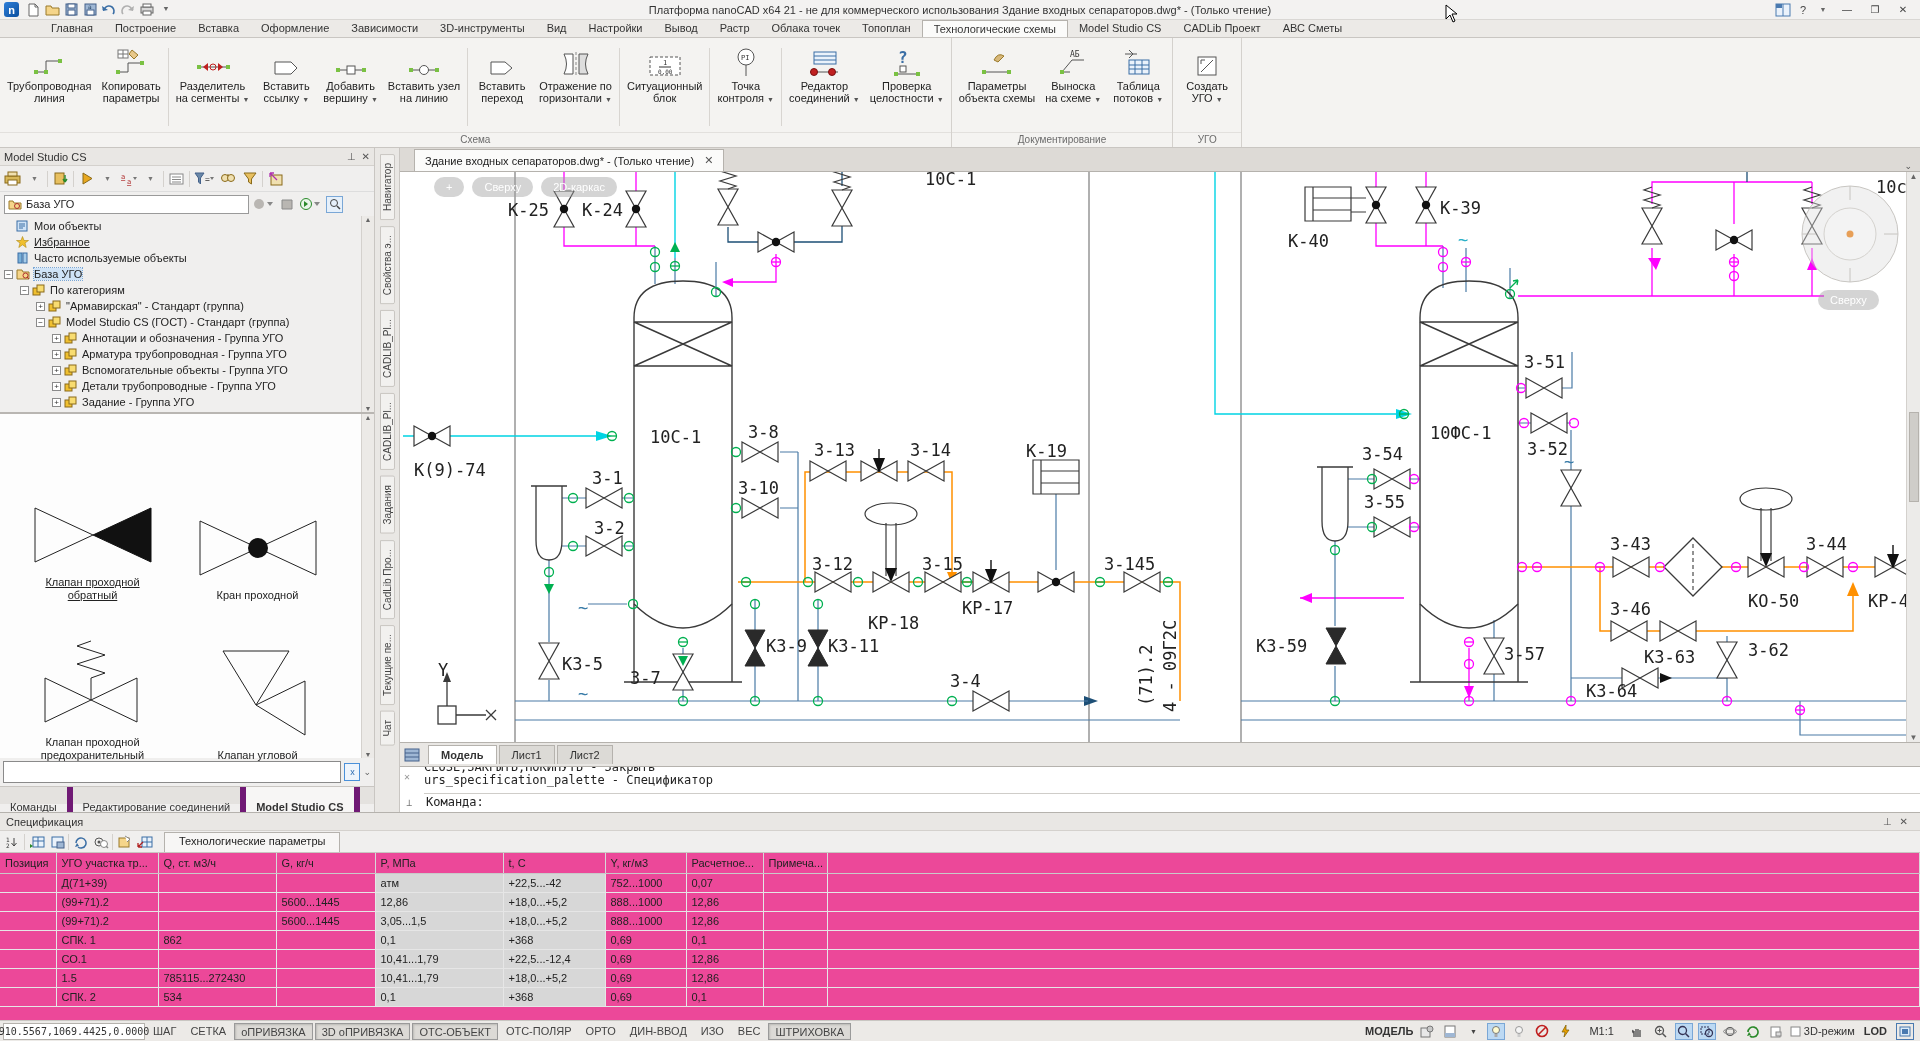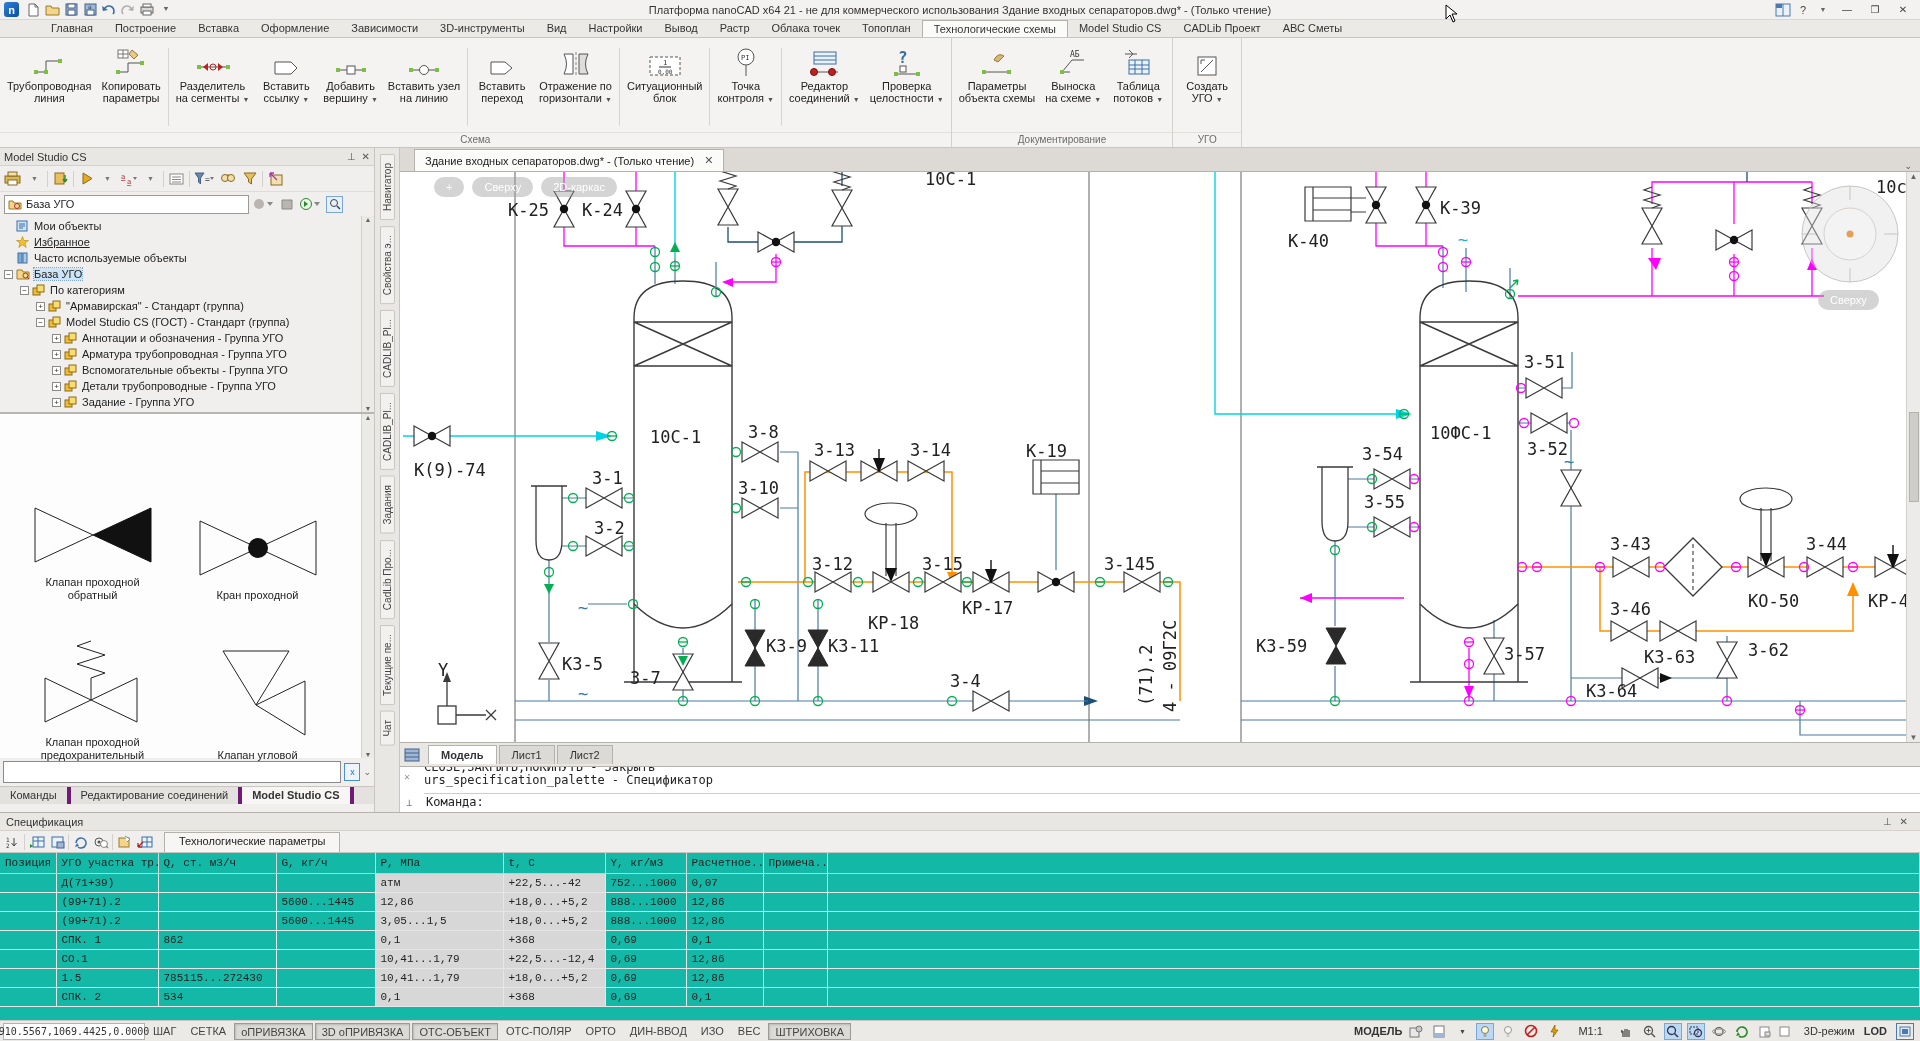--- a/index.html
+++ b/index.html
@@ -55,21 +55,21 @@
   .symgrid { display:grid; grid-template-columns:165px 165px; grid-template-rows:176px 160px; }
   .symcell { display:flex; flex-direction:column; align-items:center; justify-content:flex-end; }
   .symname { font-size:11px; color:#222; text-align:center; line-height:13px; margin-top:10px;}
   #symsb { position:absolute; right:0; top:0; bottom:0; width:13px; background:#eceae7; border-left:1px solid #d4d1cd;
     display:flex; flex-direction:column; justify-content:space-between; align-items:center; font-size:7px; color:#666;}
   #chatrow { height:28px; display:flex; align-items:center; gap:3px; padding:2px 3px; }
   #chatinput { flex:1; height:22px; border:1px solid #8a8a8a; background:#fff; }
   #chatclose { width:16px; height:18px; border:1px solid #4a90d9; color:#2a6ab0; font-size:9px;
     display:flex; align-items:center; justify-content:center; background:#eef4fb;}
   #paltabs { height:18px; display:flex; border-top:1px solid #c9c6c2; background:#e4e2df;}
-  .ptab { padding:2px 10px; font-size:11px; color:#333; border-right:4px solid #701a75; }
+  .ptab { padding:14px 10px; font-size:11px; color:#333; border-right:6px solid #701a75; }
   .ptab.active { background:#f7f6f5; font-weight:bold; }
   
   #strip { position:absolute; left:375px; top:148px; width:25px; height:664px; background:#e9e7e4; border-right:1px solid #c9c6c2;
     display:flex; flex-direction:column; align-items:center; padding-top:6px; gap:6px;}
   .vtab { writing-mode:vertical-rl; transform:rotate(180deg); font-size:10px; color:#444; background:#f2f1ef;
     border:1px solid #c9c6c2; padding:8px 1px; border-radius:2px 0 0 2px; white-space:nowrap;}
   
   #draw { position:absolute; left:400px; top:148px; width:1520px; height:664px; }
   #doctabs { height:24px; background:#dddad6; border-bottom:1px solid #b5b2ad; display:flex; align-items:flex-end; }
   #doctab { height:22px; background:#fbfbfa; border:1px solid #b5b2ad; border-bottom:none; margin-left:14px;
@@ -92,21 +92,21 @@
   #cmdline { position:absolute; left:24px; right:0; bottom:2px; border-top:1px solid #cfcdc9; padding:1px 2px;}
   #cmdx { position:absolute; left:4px; top:4px; color:#999; font-size:10px;}
   #cmdpin { position:absolute; left:6px; bottom:4px; color:#777; font-size:10px;}
   
   #spec { position:absolute; left:0; top:812px; width:1920px; height:204px; background:#f0efee; border-top:1px solid #b5b2ad;}
   #spectitle { height:18px; display:flex; align-items:center; padding:0 6px; font-size:11px; color:#333; background:#e9e7e4;
     border-bottom:1px solid #d4d1cd;}
   #spectitle .sp { margin-left:auto; display:flex; gap:8px; color:#555; font-size:10px; padding-right:6px;}
   #spectools { height:22px; display:flex; align-items:center; gap:3px; padding:0 4px; border-bottom:1px solid #c9c6c2;}
   #spectab { height:20px; background:#f7f6f5; border:1px solid #b5b2ad; border-bottom:none; padding:2px 14px; margin-left:8px; font-size:11px;}
-  #spectable { height:168px; background:#14b8a6; overflow:hidden;font-family:Liberation Mono, monospace; }
+  #spectable { height:168px; background:#ec4899; overflow:hidden; }
   table { border-collapse:collapse; table-layout:fixed; width:1920px; font-size:11px; }
   th { font-weight:normal; text-align:left; padding:3px 5px; border-right:1px solid #d8d8d8; border-bottom:1px solid #c9c9c9; height:20px; white-space:nowrap; overflow:hidden;}
   td { padding:2px 5px; border-right:1px solid #e6e6e6; border-bottom:1px solid #e6e6e6; height:19px; white-space:nowrap; overflow:hidden;}
   td.shade { background:#d7d7d7; }
   
   #status { position:absolute; left:0; top:1020px; width:1920px; height:21px; background:#eceae7; border-top:1px solid #c9c6c2;
     display:flex; align-items:center; font-size:11px; color:#333;}
   #coords { width:142px; height:17px; background:#fff; border:1px solid #b5b2ad; margin-left:3px; display:flex; align-items:center;
     justify-content:center; font-family:"DejaVu Sans Mono", monospace; font-size:10px;}
   .tog { height:17px; padding:2px 6px; margin-left:2px; color:#444; white-space:nowrap;}
@@ -616,21 +616,21 @@
         <span>Задание - Группа УГО</span>
       </div>
     </div>
   <div id="symbols">
     <div class="symgrid" id="symgrid">
         <div class="symcell">
           <div><svg xmlns="http://www.w3.org/2000/svg" width="120" height="58">
               <path d="M2,2 L2,56 L60,29 Z" fill="none" stroke="#222"></path>
               <path d="M118,2 L118,56 L60,29 Z" fill="#111" stroke="#111"></path>
             </svg></div>
-          <div class="symname" style="max-width: 130px;">Клапан проходной обратный</div>
+          <div class="symname" style="max-width: 130px; text-decoration: underline;">Клапан проходной обратный</div>
         </div>
         <div class="symcell">
           <div><svg xmlns="http://www.w3.org/2000/svg" width="120" height="58">
               <path d="M2,2 L2,56 L60,29 Z M118,2 L118,56 L60,29 Z" fill="none" stroke="#222"></path>
               <circle cx="60" cy="29" r="10" fill="#111"></circle>
             </svg></div>
           <div class="symname" style="max-width: 130px;">Кран проходной</div>
         </div>
         <div class="symcell">
           <div><svg xmlns="http://www.w3.org/2000/svg" width="100" height="92">
@@ -1297,21 +1297,21 @@
           <path d="M2,7 a5,5 0 1 1 2,4" fill="none" stroke="#2a8a2a" stroke-width="1.6"></path>
           <path d="M1,11 l4,-1 -2,-3 z" fill="#2a8a2a"></path>
         </svg>
       </span>
     <span class="sic">
         <svg width="12" height="13">
           <rect x="1" y="2" width="9" height="10" fill="#fff" stroke="#888"></rect>
           <rect x="6" y="7" width="5" height="4" fill="#ddd" stroke="#888"></rect>
         </svg>
       </span>
-    <span style="display:flex;align-items:center;gap:14px;">
+    <span style="display:flex;align-items:center;gap:3px;">
       <svg width="11" height="11">
           <rect x="1" y="1" width="9" height="9" fill="#fff" stroke="#888"></rect>
         </svg>
       <span>3D-режим</span>
     </span>
     <span style="padding:0 4px;font-weight:bold;">LOD</span>
     <span class="sic" style="border:1px solid #4a7ab0;">
         <svg width="12" height="11">
           <rect x="1" y="1" width="10" height="9" fill="#dcebf8" stroke="#4a7ab0"></rect>
           <rect x="3" y="3" width="6" height="5" fill="#4a7ab0"></rect>

